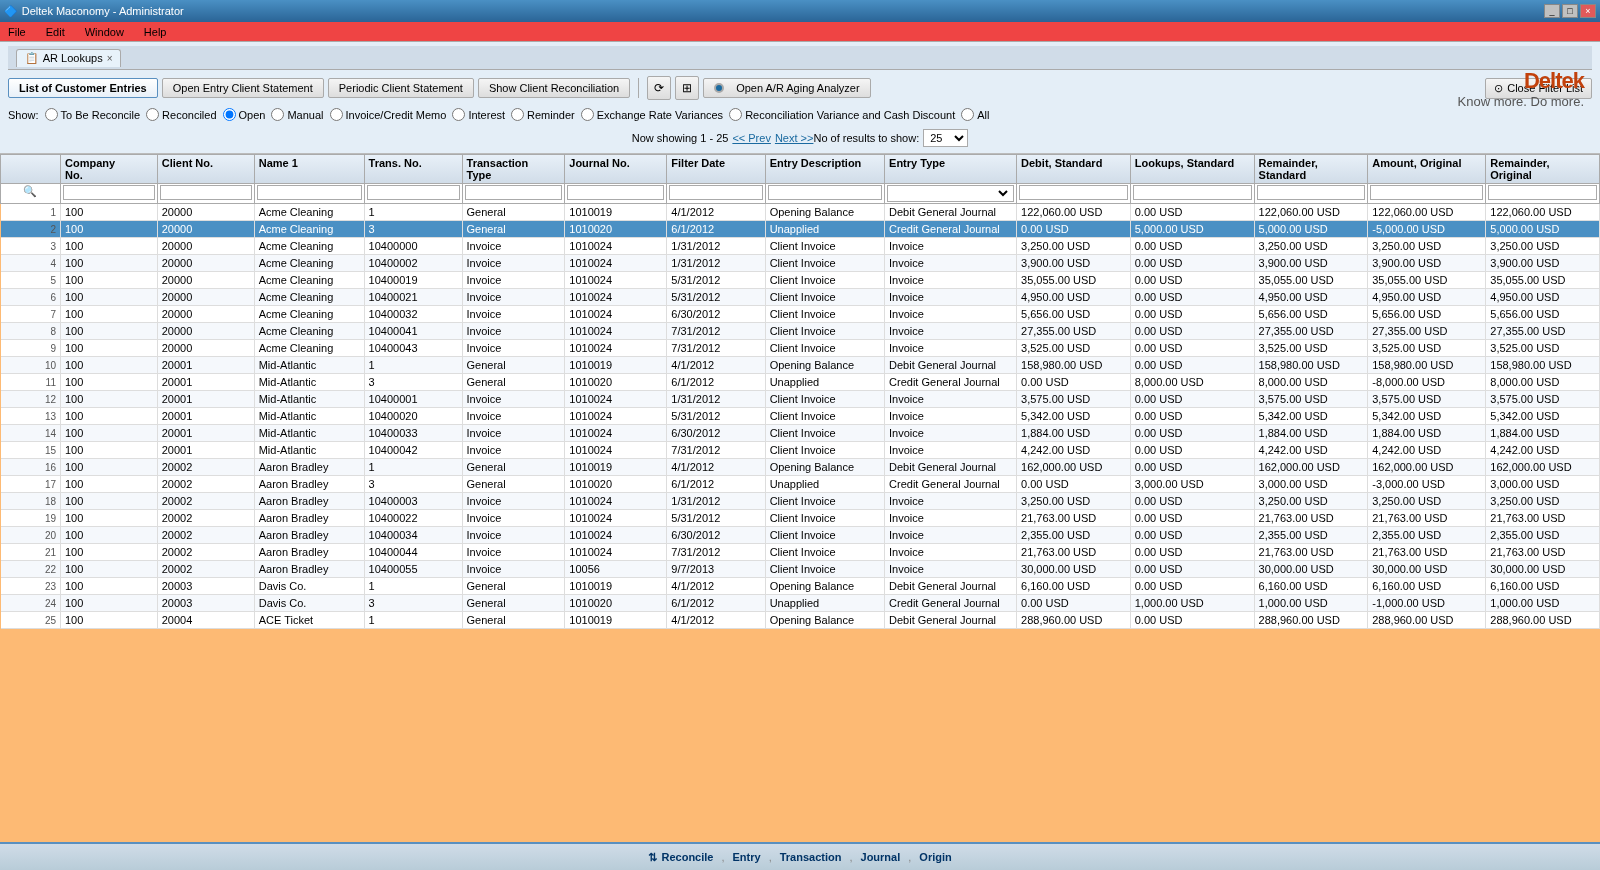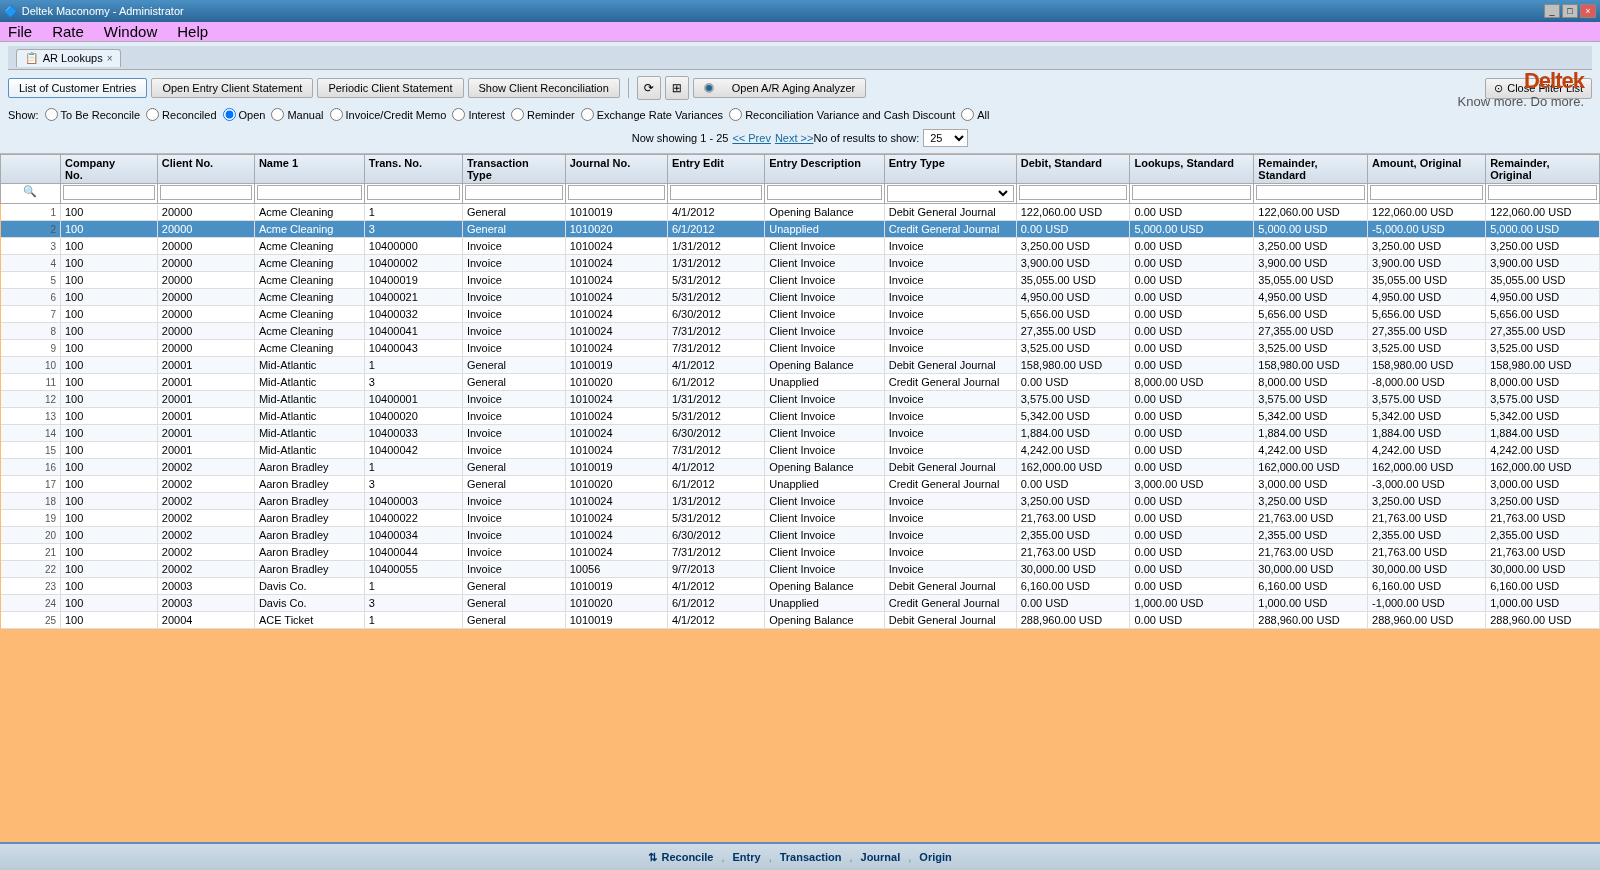--- a/index.html
+++ b/index.html
@@ -24,28 +24,28 @@
       border: 1px solid #888;
       font-size: 9px;
       display: flex; align-items: center; justify-content: center;
       cursor: pointer;
       color: #000;
     }
     .title-btn.close { background: #e05a5a; color: white; }
 
     
     .menu-bar {
-      background: #f0abfc;
+      background: #ef4444;
       border-bottom: 1px solid #aaa;
       height: 20px;
       display: flex;
       align-items: center;
       padding: 6px 4px;
       gap: 12px;
-      font-size: 15px;
+      font-size: 11px;
     }
     .menu-item { cursor: pointer; padding: 2px 4px; }
 
     
     .app-container {
       display: flex;
       flex-direction: column;
       height: calc(870px - 42px);
     }
 
@@ -82,32 +82,32 @@
       border: 1px solid #aaa;
       padding: 3px 10px;
       font-size: 11px;
       cursor: pointer;
       border-radius: 2px;
       white-space: nowrap;
     }
     .nav-btn.active {
       background: linear-gradient(to bottom, #fff, #e8f0f8);
       border-color: #5a90c0;
-      font-weight: normal;
+      font-weight: bold;
     }
     .btn-separator { width: 1px; height: 20px; background: #aaa; margin: 0 4px; }
     .icon-btn {
       width: 24px; height: 24px;
       background: linear-gradient(to bottom, #f5f5f5, #ddd);
       border: 1px solid #aaa;
       display: flex; align-items: center; justify-content: center;
       cursor: pointer; font-size: 12px; border-radius: 2px;
     }
     .ar-analyzer-btn {
-      display: flex; align-items: center; gap: 18px;
+      display: flex; align-items: center; gap: 12px;
       background: linear-gradient(to bottom, #f5f5f5, #ddd);
       border: 1px solid #aaa;
       padding: 3px 10px;
       border-radius: 2px;
       cursor: pointer;
       font-size: 11px;
     }
     .radio-dot { width: 10px; height: 10px; border-radius: 50%; background: #1a6aa0; border: 2px solid #aaa; }
     .close-filter-btn {
       margin-left: auto;
@@ -270,21 +270,21 @@
   </div>
   <div class="title-bar-right">
     <div class="title-btn">_</div>
     <div class="title-btn">□</div>
     <div class="title-btn close">×</div>
   </div>
 </div>
 
 <div class="menu-bar">
   <span class="menu-item">File</span>
-  <span class="menu-item">Rate</span>
+  <span class="menu-item">Edit</span>
   <span class="menu-item">Window</span>
   <span class="menu-item">Help</span>
 </div>
 
 <div class="app-container">
   <div class="header-wrapper">
 
     <div class="tab-bar">
       <div class="tab">
         <span>📋</span>
@@ -382,21 +382,21 @@
       <table>
         <thead>
           <tr>
             <th style="width:28px;"></th>
             <th>Company<br>No.</th>
             <th>Client No.</th>
             <th>Name 1</th>
             <th>Trans. No.</th>
             <th>Transaction<br>Type</th>
             <th>Journal No.</th>
-            <th>Entry Edit</th>
+            <th>Filter Date</th>
             <th>Entry Description</th>
             <th>Entry Type</th>
             <th>Debit, Standard</th>
             <th>Lookups, Standard</th>
             <th>Remainder,<br>Standard</th>
             <th>Amount, Original</th>
             <th>Remainder,<br>Original</th>
           </tr>
           <tr class="filter-row">
             <th style="text-align:center;">🔍</th>

